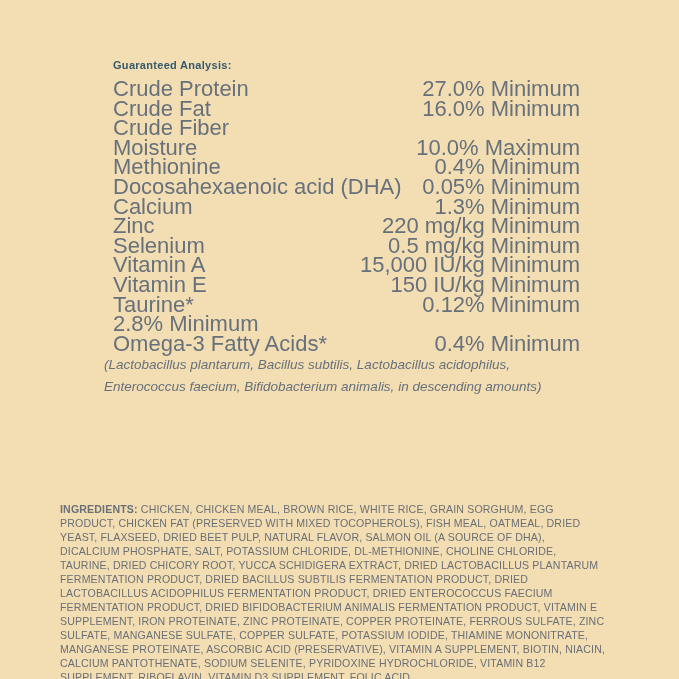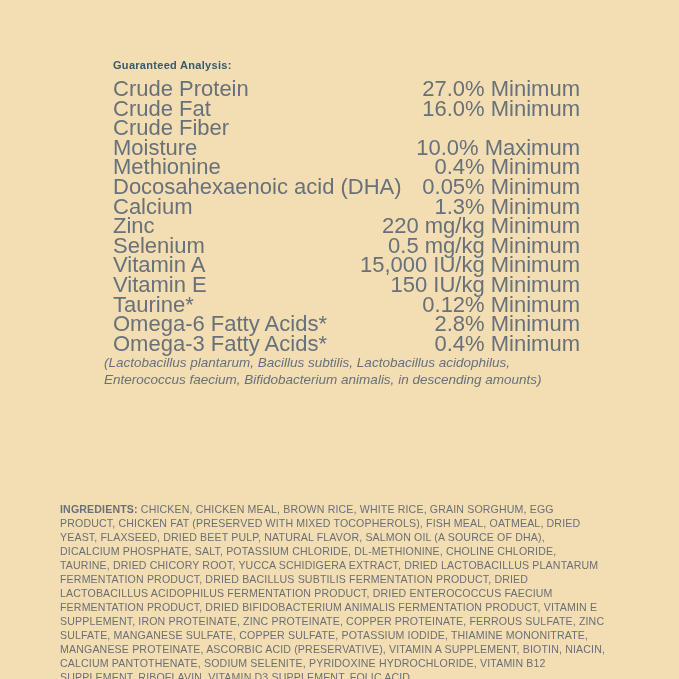--- a/index.html
+++ b/index.html
@@ -44,21 +44,21 @@
     text-align: left;
   }
   .ga-value {
     white-space: nowrap;
     text-align: right;
   }
   .ga-micro-note {
     margin: 1px 0 12px -9px;
     font-size: 13.5px;
     font-style: italic;
-    line-height: 17px;
+    line-height: 22px;
     color: var(--body, #67717B);
   }
   .ga-footnote {
     margin: 12px 0 0 -11px;
     padding-left: 9px;
     text-indent: -9px;
     font-size: 17px;
     line-height: 21.5px;
     color: var(--body, #67717B);
   }
@@ -135,21 +135,20 @@
         </div>
         <div class="ga-row">
           <span class="ga-label">Vitamin E</span>
           <span class="ga-value">150 IU/kg Minimum</span>
         </div>
         <div class="ga-row">
           <span class="ga-label">Taurine*</span>
           <span class="ga-value">0.12% Minimum</span>
         </div>
         <div class="ga-row">
-          <span class="ga-label">Omega-6 Fatty Acids*</span>
           <span class="ga-value">2.8% Minimum</span>
         </div>
         <div class="ga-row">
           <span class="ga-label">Omega-3 Fatty Acids*</span>
           <span class="ga-value">0.4% Minimum</span>
         </div>
       </div>
 
     <p class="ga-micro-note">(Lactobacillus plantarum, Bacillus subtilis, Lactobacillus acidophilus, Enterococcus faecium, Bifidobacterium animalis, in descending amounts)</p>
 

